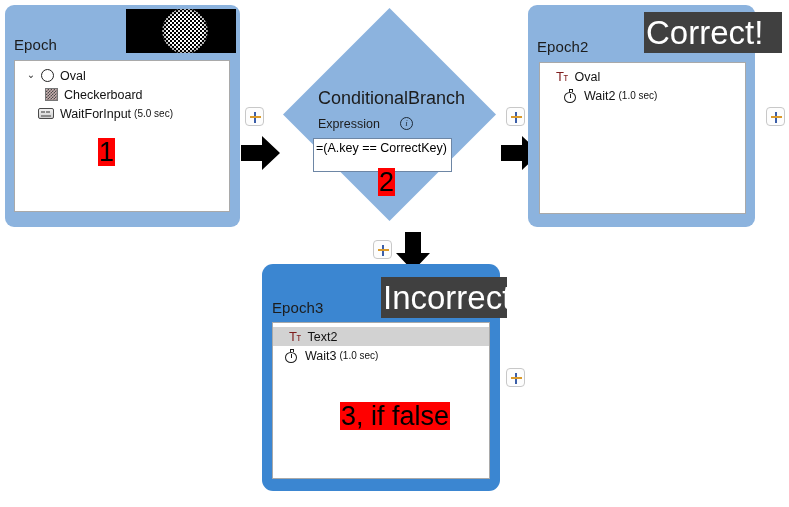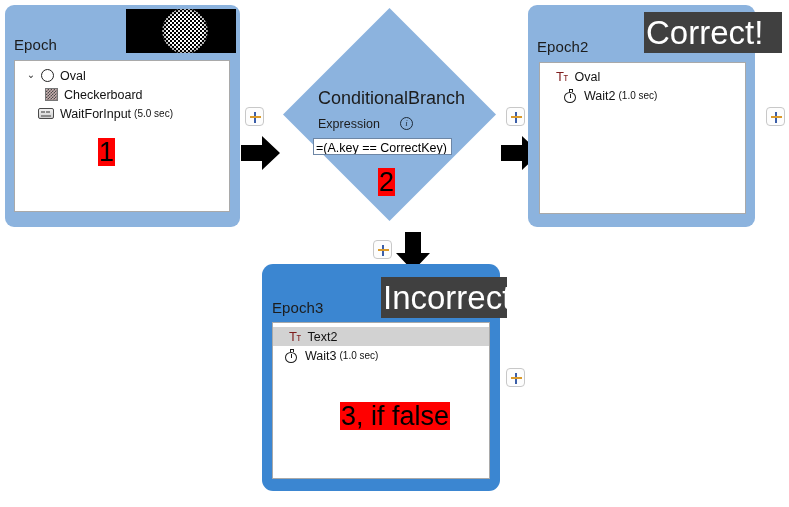--- a/index.html
+++ b/index.html
@@ -231,21 +231,21 @@
   <div class="diamond-wrap" style="left:283px;top:8px;width:213px;height:213px;">
     <div class="diamond"></div>
   </div>
 
   <div class="diamond-label" style="left:318px;top:88px;">ConditionalBranch</div>
 
   <div class="expr-label" style="left:318px;top:117px;">Expression</div>
 
   <div class="info-icon" style="left:400px;top:117px;">i</div>
 
-  <div class="expr-input" style="left:313px;top:138px;width:139px;height:17px;line-height:16px;">=(A.key == CorrectKey)</div>
+  <div class="expr-input" style="left:313px;top:138px;width:139px;height:34px;line-height:16px;">=(A.key == CorrectKey)</div>
 
   <div class="annot" style="left:378px;top:168px;">2</div>
 
   <div class="plus-btn" style="left:506px;top:107px;">
     <span class="v"></span>
     <span class="h"></span>
   </div>
 
   <div class="arrow" style="left:501px;top:136px;width:40px;height:34px;">
     <svg width="40" height="34" viewBox="0 0 40 34">

